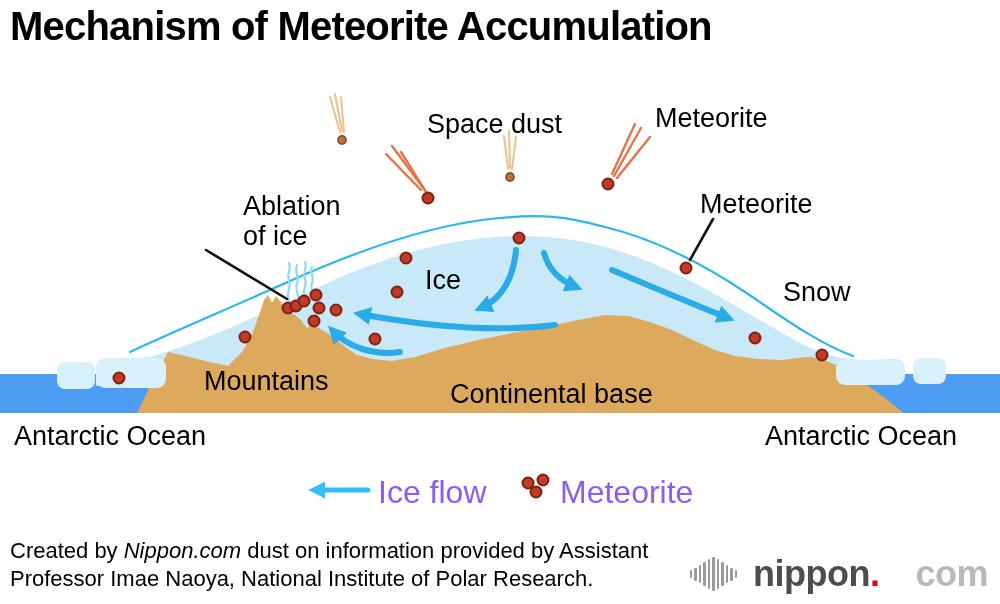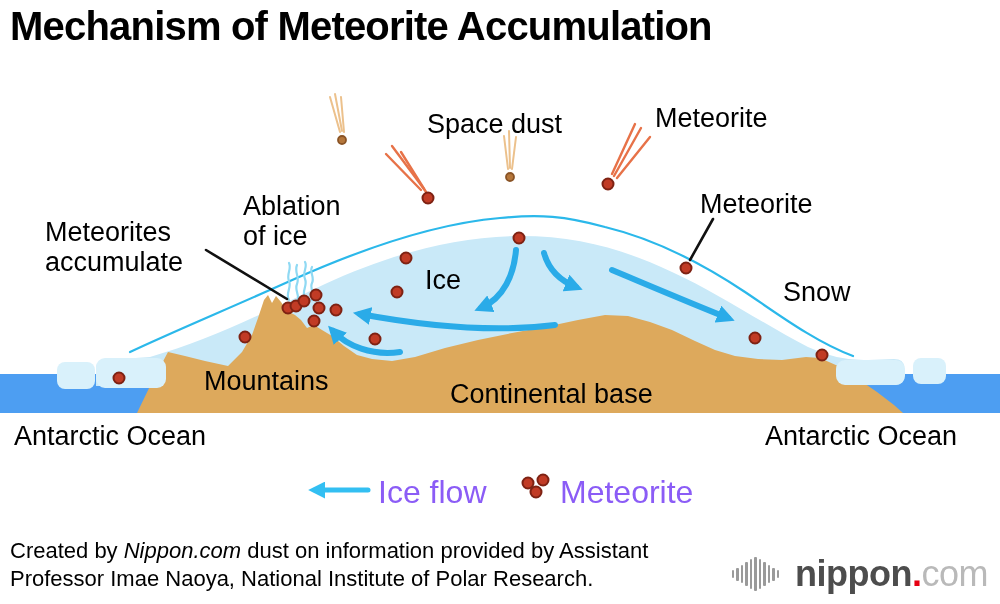--- a/index.html
+++ b/index.html
@@ -12,21 +12,21 @@
   .legend-lbl{position:absolute;font-size:32px;color:#8b5cf6;white-space:nowrap;}
   .footer{position:absolute;left:10px;top:537px;width:810px;font-size:22px;
           line-height:28px;color:#000;}
   .footer .src{font-style:italic;}
   .logo{position:absolute;right:12px;top:556px;display:flex;align-items:center;}
   .logo-bars{display:flex;align-items:center;margin-right:8px;height:36px;}
   .logo-bars i{display:block;width:2.5px;margin:0 1px;background:#9a9a9a;border-radius:1px;}
   .logo-text{font-size:36px;letter-spacing:-0.5px;line-height:36px;}
   .logo-name{font-weight:bold;color:#4d4d4d;margin-left:7px;}
   .logo-dot{font-weight:bold;color:#e60012;}
-  .logo-tld{font-weight:normal;color:#b9b9b9;}
+  .logo-tld{font-weight:bold;color:#b9b9b9;margin-left:36px;}
 </style>
 </head>
 <body>
 
 <div id="page">
 
   <svg id="diagram-svg" width="1000" height="604" viewBox="0 0 1000 604">
     <defs>
       <marker id="mFlow" viewBox="0 0 10 10" refX="6" refY="5" markerWidth="3" markerHeight="3" orient="auto">
         <path d="M0,0 L10,5 L0,10 z" fill="#2AABE8"></path>
@@ -139,24 +139,20 @@
 
   <div class="title">Mechanism of Meteorite Accumulation</div>
 
   <div class="lbl" style="left:427px;top:89px;margin-top:20px;">Space dust</div>
   <div class="lbl" style="left:655px;top:103px;">Meteorite</div>
   <div class="lbl" style="left:700px;top:189px;">Meteorite</div>
   <div class="lbl" style="left:243px;top:191px;">
     <div>Ablation</div>
     <div>of ice</div>
   </div>
-  <div class="lbl" style="left:45px;top:217px;">
-    <div>Meteorites</div>
-    <div>accumulate</div>
-  </div>
   <div class="lbl" style="left:425px;top:265px;">Ice</div>
   <div class="lbl" style="left:783px;top:277px;">Snow</div>
   <div class="lbl" style="left:450px;top:379px;">Continental base</div>
   <div class="lbl" style="left:204px;top:366px;">Mountains</div>
   <div class="lbl" style="left:14px;top:421px;">Antarctic Ocean</div>
   <div class="lbl" style="left:765px;top:421px;">Antarctic Ocean</div>
 
   <div class="legend-lbl" style="left:378px;top:474px;">Ice flow</div>
   <div class="legend-lbl" style="left:560px;top:474px;">Meteorite</div>
 

